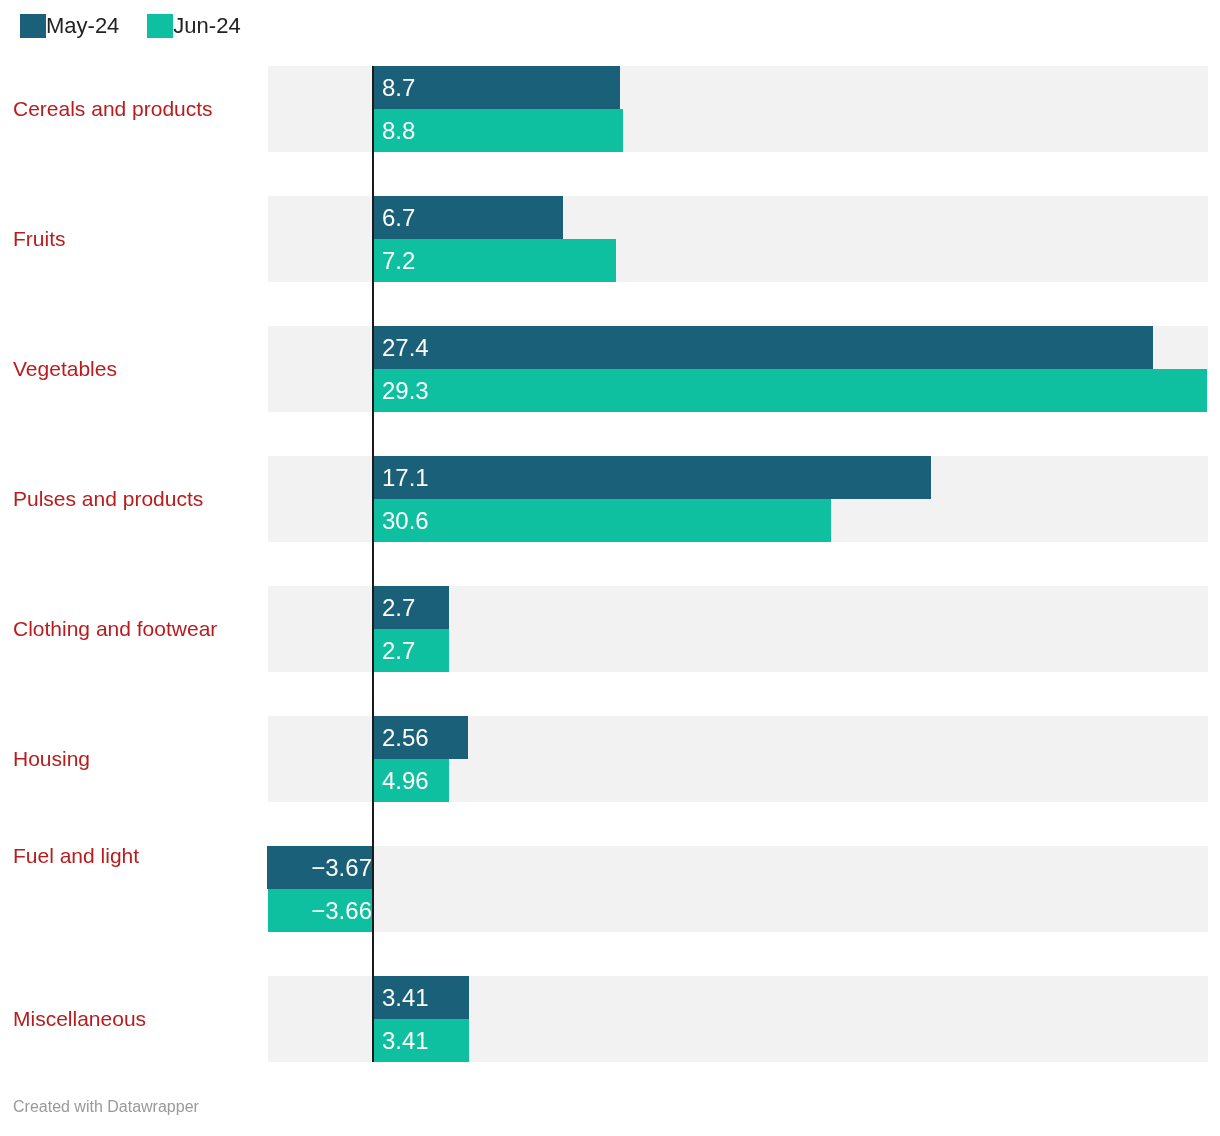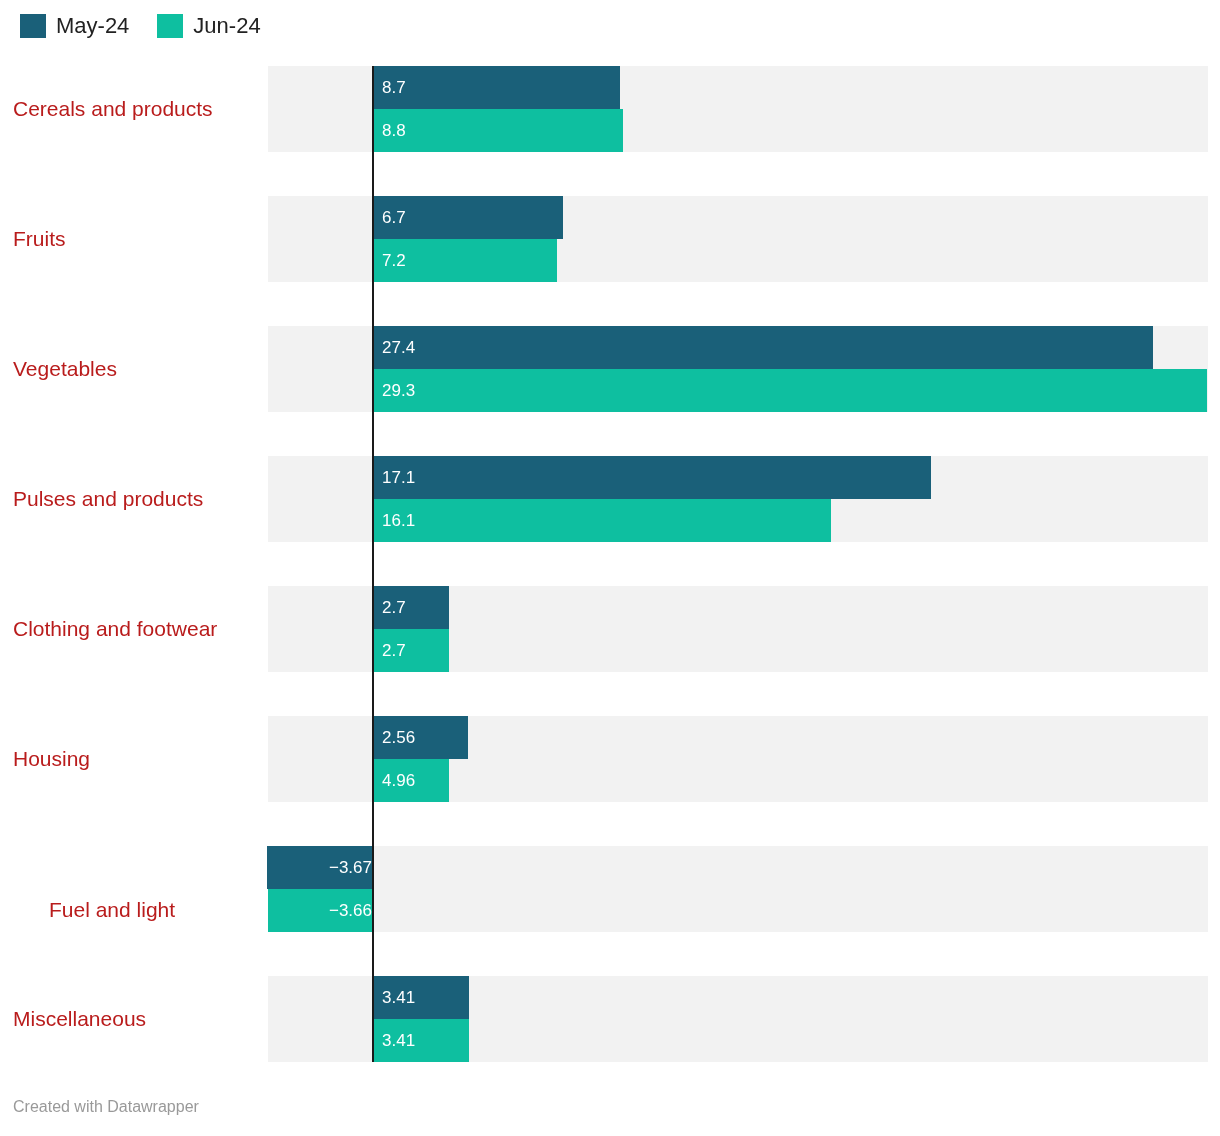--- a/index.html
+++ b/index.html
@@ -22,21 +22,20 @@
     left: 20px;
     top: 10px;
     height: 32px;
     display: flex;
     align-items: center;
     gap: 28px;
   }
   .legend-item {
     display: flex;
     align-items: center;
-    gap: 10px;
   }
   .legend-swatch {
     width: 26px;
     height: 24px;
     display: block;
   }
   .legend-label {
     font-size: 22px;
     line-height: 24px;
     color: #222222;
@@ -76,21 +75,21 @@
     box-sizing: border-box;
   }
   .bar.positive {
     justify-content: flex-start;
     padding-left: 10px;
   }
   .bar.negative {
     justify-content: flex-end;
   }
   .bar-value {
-    font-size: 17px;
+    font-size: 24px;
     line-height: 21px;
     color: #ffffff;
     white-space: nowrap;
   }
 
   
   .zero-line {
     position: absolute;
     width: 2px;
     background: #1a1a1a;
@@ -131,42 +130,42 @@
       <div class="bar positive" style="background: rgb(14, 191, 160); top: 109px; width: 250.8px; left: 372px;">
         <span class="bar-value">8.8</span>
       </div>
     </div>
     <div class="row" style="top: 0px;">
       <div class="row-band" style="left: 268px; top: 196px; width: 940px; height: 86px;"></div>
       <div class="row-label" style="top: 227px;">Fruits</div>
       <div class="bar positive" style="background: rgb(26, 96, 121); top: 196px; width: 190.95px; left: 372px;">
         <span class="bar-value">6.7</span>
       </div>
-      <div class="bar positive" style="background: rgb(14, 191, 160); top: 239px; width: 185px; left: 372px;">
+      <div class="bar positive" style="background: rgb(14, 191, 160); top: 239px; width: 244px; left: 372px;">
         <span class="bar-value">7.2</span>
       </div>
     </div>
     <div class="row" style="top: 0px;">
       <div class="row-band" style="left: 268px; top: 326px; width: 940px; height: 86px;"></div>
       <div class="row-label" style="top: 357px;">Vegetables</div>
       <div class="bar positive" style="background: rgb(26, 96, 121); top: 326px; width: 780.9px; left: 372px;">
         <span class="bar-value">27.4</span>
       </div>
       <div class="bar positive" style="background: rgb(14, 191, 160); top: 369px; width: 835.05px; left: 372px;">
         <span class="bar-value">29.3</span>
       </div>
     </div>
     <div class="row" style="top: 0px;">
       <div class="row-band" style="left: 268px; top: 456px; width: 940px; height: 86px;"></div>
       <div class="row-label" style="top: 487px;">Pulses and products</div>
       <div class="bar positive" style="background: rgb(26, 96, 121); top: 456px; width: 559px; left: 372px;">
         <span class="bar-value">17.1</span>
       </div>
       <div class="bar positive" style="background: rgb(14, 191, 160); top: 499px; width: 458.85px; left: 372px;">
-        <span class="bar-value">16.1</span>
+        <span class="bar-value">30.6</span>
       </div>
     </div>
     <div class="row" style="top: 0px;">
       <div class="row-band" style="left: 268px; top: 586px; width: 940px; height: 86px;"></div>
       <div class="row-label" style="top: 617px;">Clothing and footwear</div>
       <div class="bar positive" style="background: rgb(26, 96, 121); top: 586px; width: 76.95px; left: 372px;">
         <span class="bar-value">2.7</span>
       </div>
       <div class="bar positive" style="background: rgb(14, 191, 160); top: 629px; width: 76.95px; left: 372px;">
         <span class="bar-value">2.7</span>
@@ -177,21 +176,21 @@
       <div class="row-label" style="top: 747px;">Housing</div>
       <div class="bar positive" style="background: rgb(26, 96, 121); top: 716px; width: 96px; left: 372px;">
         <span class="bar-value">2.56</span>
       </div>
       <div class="bar positive" style="background: rgb(14, 191, 160); top: 759px; width: 76.665px; left: 372px;">
         <span class="bar-value">4.96</span>
       </div>
     </div>
     <div class="row" style="top: 0px;">
       <div class="row-band" style="left: 268px; top: 846px; width: 940px; height: 86px;"></div>
-      <div class="row-label" style="top: 898px; margin-left: 36px;">Fuel and light</div>
+      <div class="row-label" style="top: 844px;">Fuel and light</div>
       <div class="bar negative" style="background: rgb(26, 96, 121); top: 846px; width: 104.595px; left: 267.405px;">
         <span class="bar-value">−3.67</span>
       </div>
       <div class="bar negative" style="background: rgb(14, 191, 160); top: 889px; width: 104.31px; left: 267.69px;">
         <span class="bar-value">−3.66</span>
       </div>
     </div>
     <div class="row" style="top: 0px;">
       <div class="row-band" style="left: 268px; top: 976px; width: 940px; height: 86px;"></div>
       <div class="row-label" style="top: 1007px; text-align: center;">Miscellaneous</div>

